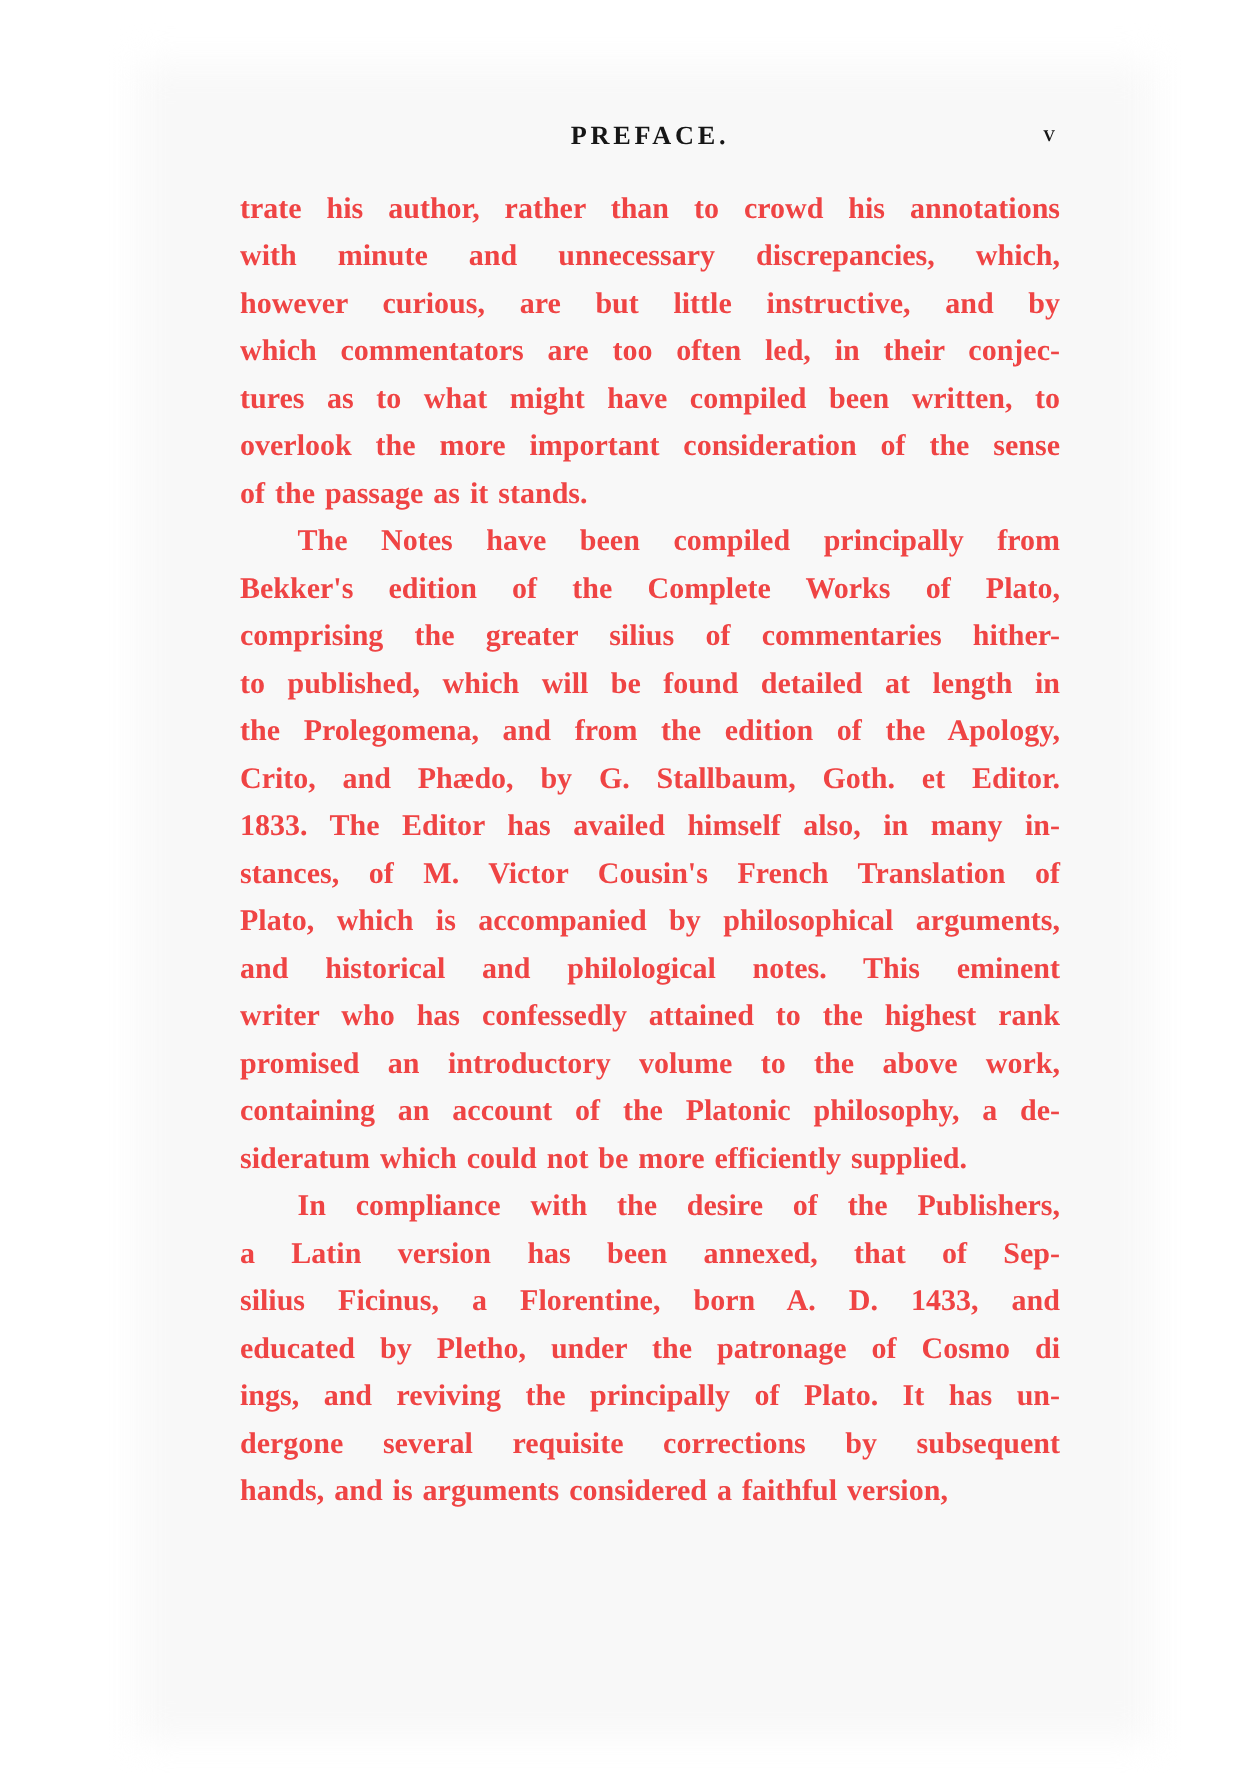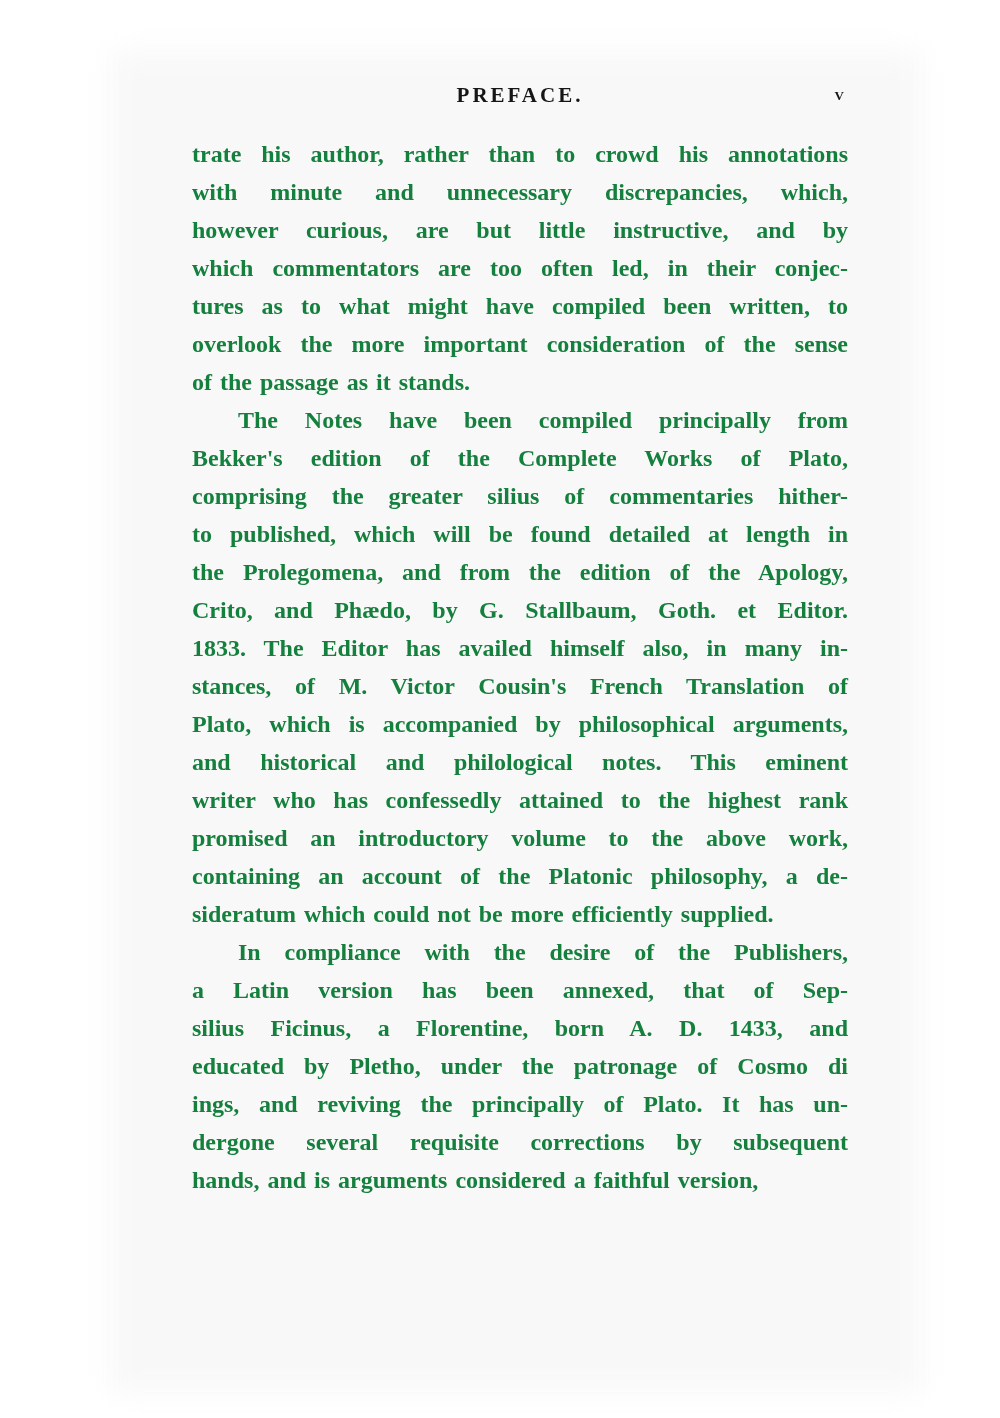--- a/index.html
+++ b/index.html
@@ -20,21 +20,21 @@
     left: 110px;
     top: 52px;
     width: 812px;
     height: 1340px;
     background: #f8f8f8;
     filter: blur(14px);
   }
   .page-column {
     position: absolute;
     left: 192px;
-    top: 83px;
+    top: 96px;
     width: 656px;
   }
   .page-header {
     position: relative;
     height: 30px;
     margin-bottom: 22px;
   }
   .running-title {
     display: block;
     text-align: center;
@@ -46,21 +46,21 @@
   .page-number {
     position: absolute;
     right: 4px;
     top: 1px;
     font-size: 18px;
     font-weight: 700;
     font-variant: small-caps;
     color: #161616;
   }
   .body-text {
-    color: #15803d;
+    color: #ef4444;
   }
   .text-line {
     font-size: 24px;
     font-weight: 700;
     line-height: 38px;
     height: 38px;
     word-spacing: 2px;
     text-align: justify;
     text-align-last: justify;
     white-space: nowrap;

